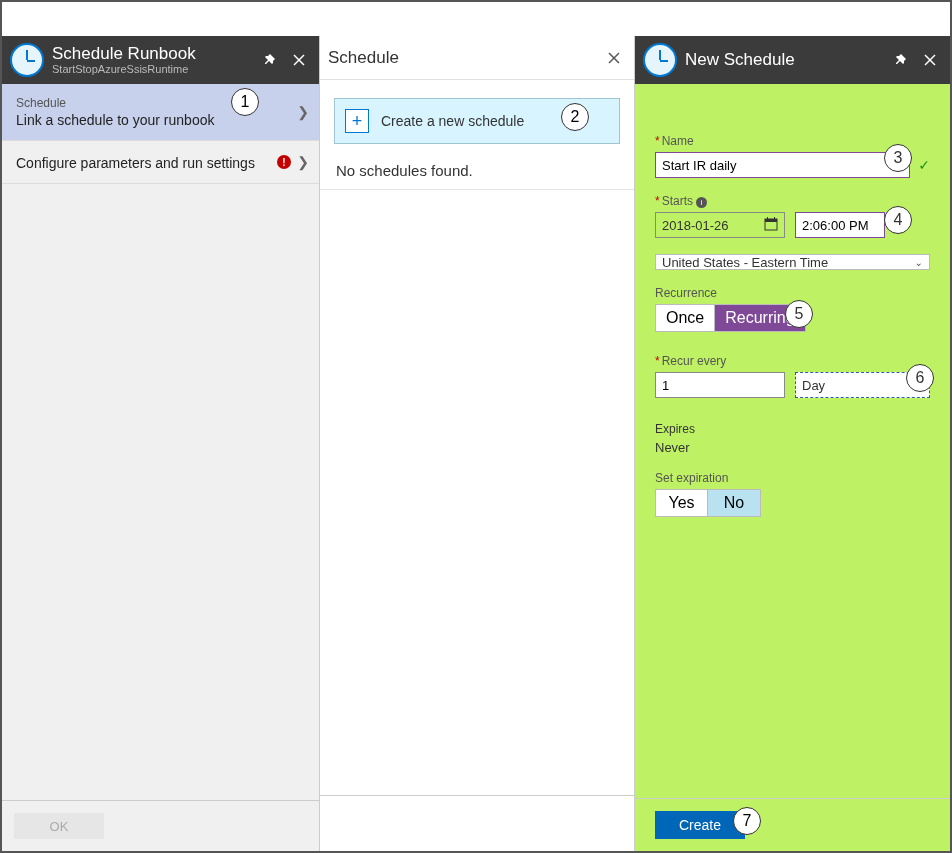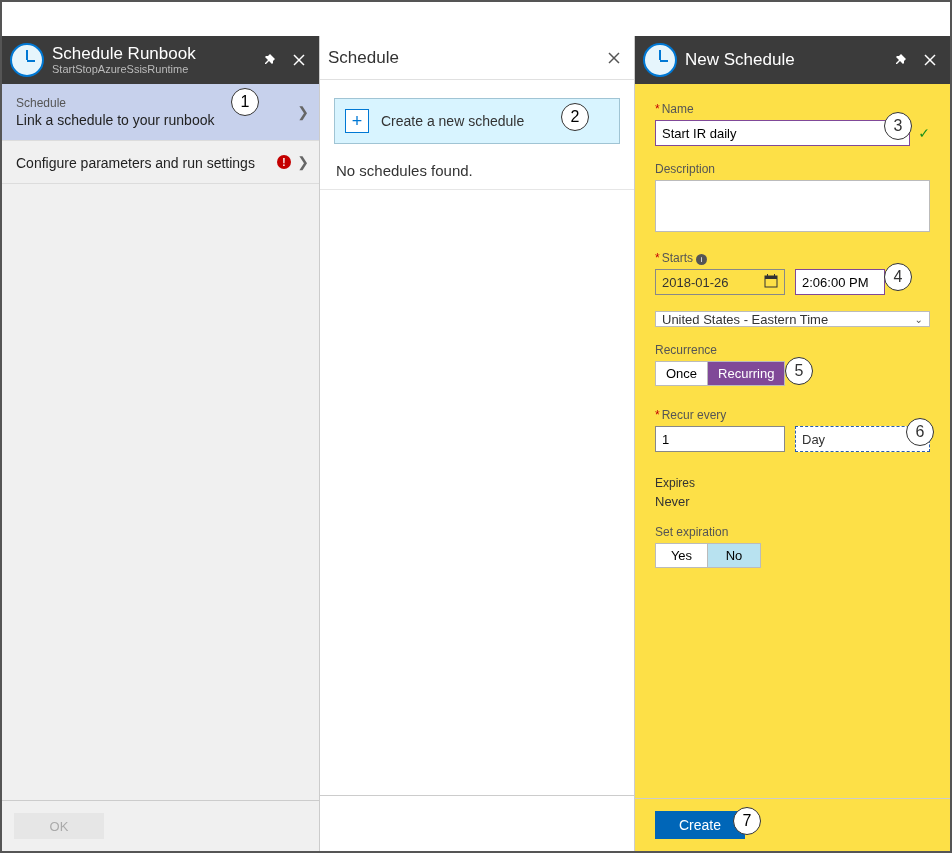--- a/index.html
+++ b/index.html
@@ -2,21 +2,21 @@
 <html><head>
 <meta charset="utf-8">
 <style>
   * { box-sizing: border-box; margin: 0; padding: 0; font-family: "Segoe UI", Arial, sans-serif; }
   body { background: #fff; width: 952px; height: 853px; border: 2px solid #555; overflow: hidden; }
   .container { display: flex; width: 100%; height: 100%; }
   .panel { display: flex; flex-direction: column; border-right: 1px solid #ccc; position: relative; margin-top: 34px; }
   .panel:last-child { border-right: none; }
   .panel1 { width: 318px; background: #f0f0f0; }
   .panel2 { width: 315px; background: #fff; }
-  .panel3 { flex: 1; background: #fde047; }
+  .panel3 { flex: 1; background: #bef264; gap: 32px; }
 
   
   .panel-header { background: #3b3b3b; color: #fff; display: flex; align-items: center; padding: 0 8px; height: 48px; font-weight: 300; }
   .panel-header.light { background: #fff; color: #333; border-bottom: 1px solid #e0e0e0; height: 44px; }
   .clock-icon { width: 34px; height: 34px; border-radius: 50%; background: #e6f5fc; border: 2px solid #0078d4; display: flex; align-items: center; justify-content: center; margin-right: 8px; flex-shrink: 0; position: relative; }
   .clock-icon::before { content: ""; width: 2px; height: 10px; background: #0078d4; position: absolute; left: 50%; top: 18%; transform: translateX(-50%); }
   .clock-icon::after { content: ""; width: 8px; height: 2px; background: #0078d4; position: absolute; left: 50%; top: 50%; }
   .header-titles { display: flex; flex-direction: column; line-height: 1.1; flex: 1; }
   .header-title { font-size: 17px; font-weight: 400; }
   .header-sub { font-size: 11px; color: #bbb; }
@@ -53,21 +53,21 @@
   .name-input { flex: 1; height: 26px; border: 1px solid #804998; padding: 0 6px; font-size: 13px; }
   .valid-check { color: #1a8f1a; font-size: 14px; margin-left: 4px; }
   .desc-input { width: 100%; height: 52px; border: 1px solid #bbb; resize: none; }
   .starts-row { display: flex; gap: 10px; align-items: center; }
   .date-field { width: 130px; height: 26px; border: 1px solid #888; display: flex; align-items: center; padding: 0 6px; font-size: 13px; justify-content: space-between; }
   .cal-icon svg { width: 14px; height: 14px; }
   .time-field { width: 90px; height: 26px; border: 1px solid #804998; padding: 0 6px; font-size: 13px; }
   .tz-select { width: 100%; height: 16px; border: 1px solid #bbb; padding: 0 6px; font-size: 13px; background: #fff; display:flex;align-items:center;justify-content:space-between; }
   .select-caret { font-size: 10px; color: #555; }
   .toggle-group { display: inline-flex; border: 1px solid #bbb; }
-  .toggle-btn { padding: 4px 10px; font-size: 13px; cursor: pointer; background: #fff; border:none; border-right: 1px solid #bbb; }
+  .toggle-btn { padding: 4px 10px; font-size: 16px; cursor: pointer; background: #fff; border:none; border-right: 1px solid #bbb; }
   .toggle-btn:last-child { border-right: none; }
   .toggle-btn.active-purple { background: #804998; color: #fff; }
   .toggle-btn.active-blue { background: #b8e2f0; }
   .recur-row { display: flex; gap: 10px; }
   .recur-num { width: 130px; height: 26px; border: 1px solid #888; padding: 0 6px; font-size: 13px; }
   .recur-unit { flex: 1; height: 26px; border: 1px dashed #2a5db0; padding: 0 6px; font-size: 13px; background: #fff; display:flex;align-items:center;justify-content:space-between; }
   .expire-row { display: inline-flex; border: 1px solid #bbb; }
   .form-footer { padding: 12px 20px; border-top: 1px solid #ccc; display: flex; align-items: center; }
   .create-btn { background: #0066b8; color: #fff; border: none; padding: 6px 24px; font-size: 14px; cursor: pointer; }
   .expires-text { margin-top: 4px; }
@@ -161,24 +161,20 @@
 
       <div class="form-group" style="position:relative;">
         <label class="form-label"><span class="req">*</span><span>Name</span></label>
         <div class="name-row">
           <input class="name-input" value="Start IR daily" style="">
           <span class="valid-check">✓</span>
         </div>
         <div class="callout" style="top:10px; right:18px;">3</div>
       </div>
 
-      <div class="form-group">
-        <label class="form-label">Description</label>
-        <textarea class="desc-input" style=""></textarea>
-      </div>
 
       <div class="form-group" style="position:relative;">
         <label class="form-label"><span class="req">*</span><span>Starts</span><span class="info-icon">i</span></label>
         <div class="starts-row">
           <div class="date-field">
             <span>2018-01-26</span>
             <span class="cal-icon">
               <svg viewBox="0 0 14 14" fill="#333">
                   <rect x="1" y="2" width="12" height="11" fill="none" stroke="#333"></rect>
                   <rect x="1" y="2" width="12" height="3"></rect>

